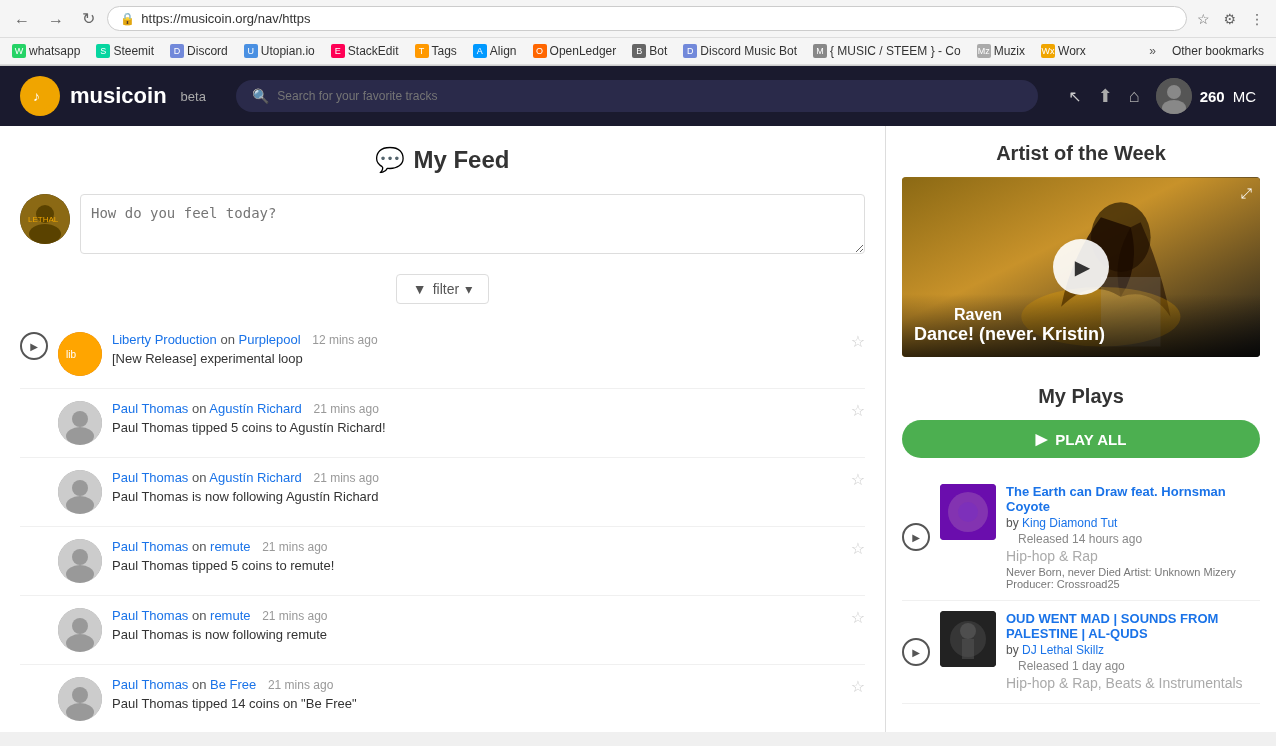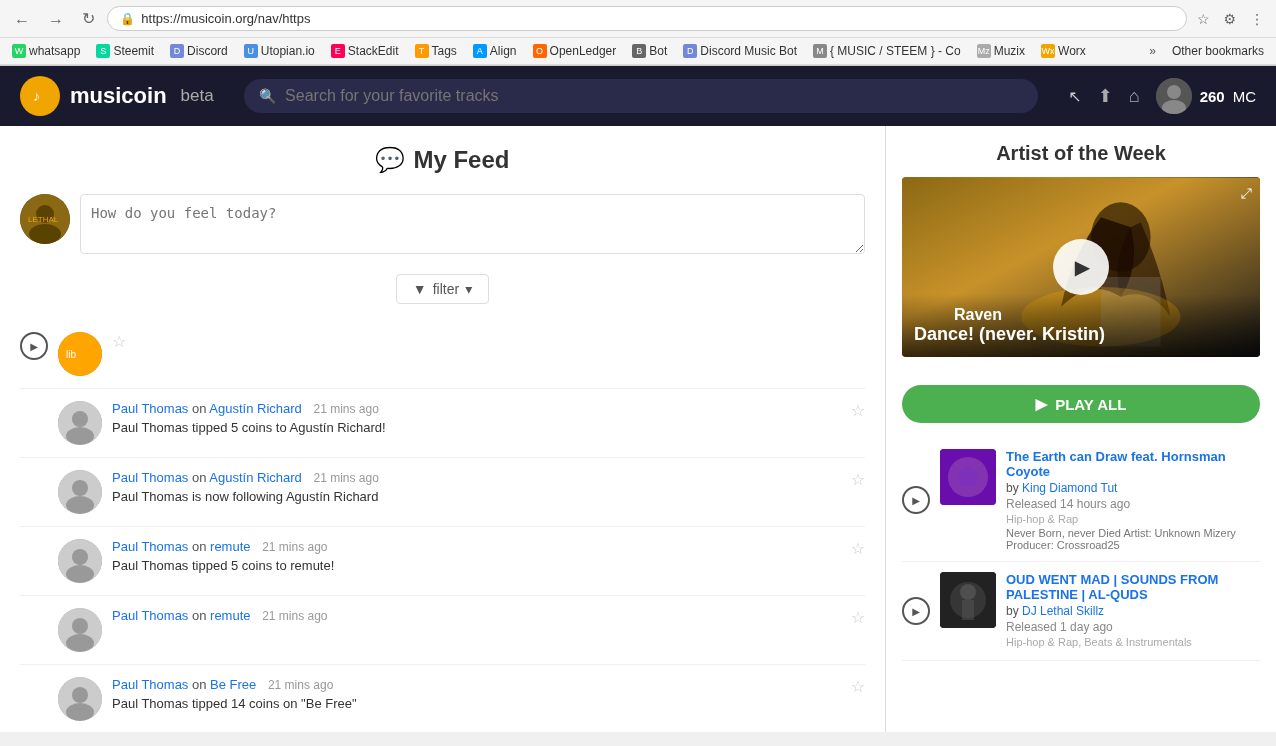--- a/index.html
+++ b/index.html
@@ -74,22 +74,22 @@
     .my-plays-title { text-align: center; font-size: 20px; font-weight: bold; color: #333; margin-bottom: 12px; }
     .play-all-btn { display: flex; align-items: center; justify-content: center; gap: 8px; background: #4caf50; color: white; border: none; border-radius: 25px; padding: 10px 40px; font-size: 15px; font-weight: bold; cursor: pointer; width: 100%; margin-bottom: 16px; }
 
     .play-item { display: flex; align-items: flex-start; gap: 10px; padding: 10px 0; border-bottom: 1px solid #f0f0f0; }
     .play-item-thumb { width: 56px; height: 56px; border-radius: 4px; background: #888; flex-shrink: 0; overflow: hidden; display: flex; align-items: center; justify-content: center; }
     .play-item-play { width: 28px; height: 28px; border-radius: 50%; border: 2px solid #555; display: flex; align-items: center; justify-content: center; cursor: pointer; color: #555; font-size: 10px; flex-shrink: 0; align-self: center; }
     .play-item-info { flex: 1; }
     .play-item-title { color: #1a73e8; font-size: 13px; font-weight: bold; margin-bottom: 2px; }
     .play-item-artist { font-size: 12px; color: #555; }
     .play-item-artist a { color: #1a73e8; text-decoration: none; }
-    .play-item-time { font-size: 12px; color: #888; margin: 2px 0; }
-    .play-item-genre { font-size: 11px; color: #aaa; margin-bottom: 2px; }
+    .play-item-time { font-size: 12px; color: #888; margin: 2px 12px; }
+    .play-item-genre { font-size: 14px; color: #aaa; margin-bottom: 2px; }
     .play-item-desc { font-size: 11px; color: #777; }
 
     
     .avatar-lethal { background: radial-gradient(circle, #8B6914, #3a2a00); }
     .avatar-liberty { background: radial-gradient(circle, #ffa500, #cc6600); }
     .avatar-paul { background: radial-gradient(circle, #ddd, #999); }
 
     
     .thumb-earth { background: linear-gradient(135deg, #6a0dad, #9b59b6); }
     .thumb-oud { background: linear-gradient(135deg, #333, #111); }
@@ -172,26 +172,26 @@
 
 <div class="app-header">
   <div class="logo-area">
     <div class="logo-icon">
       <svg width="28" height="28" viewBox="0 0 28 28">
         <circle cx="14" cy="14" r="13" fill="#f0a500"></circle>
         <text x="7" y="19" font-size="14" fill="white" font-weight="bold">♪</text>
       </svg>
     </div>
     <span style="color:white;font-size:22px;font-weight:bold;">musicoin</span>
-    <span style="color:#aaa;font-size:17px;vertical-align:super;margin-left:4px;">beta</span>
+    <span style="color:#aaa;font-size:13px;vertical-align:super;margin-left:4px;">beta</span>
   </div>
   <div class="search-bar">
     <div class="search-input-wrap">
       <span class="search-icon">🔍</span>
-      <input type="text" style="background: none; border: none; color: #5eead4; font-size: 16px; width: 100%; outline: none;" placeholder="Search for your favorite tracks">
+      <input type="text" style="background: none; border: none; color: #5eead4; font-size: 12px; width: 100%; outline: none;" placeholder="Search for your favorite tracks">
     </div>
   </div>
   <div class="header-actions">
     <span style="color:#ccc;font-size:16px;">↖</span>
     <button class="header-icon-btn" style="color:#aaa;font-size:18px;">⬆</button>
     <button class="header-icon-btn" style="color:#aaa;font-size:18px;">⌂</button>
     <div class="mc-balance">
       <div class="user-avatar">
         <svg width="36" height="36" viewBox="0 0 36 36">
           <circle cx="18" cy="18" r="18" fill="#555"></circle>
@@ -236,20 +236,29 @@
     <div>
 
       <div class="feed-item">
         <div class="play-circle">▶</div>
         <div class="feed-item-avatar avatar-liberty">
           <svg width="44" height="44" viewBox="0 0 44 44">
             <circle cx="22" cy="22" r="22" fill="#ffa500"></circle>
             <text x="8" y="26" font-size="10" fill="white">lib</text>
           </svg>
         </div>
+        <div class="feed-item-content">
+          <div class="feed-item-header">
+            <a href="#">Liberty Production</a>
+            <span> on </span>
+            <a href="#">Purplepool</a>
+            <span class="feed-item-time">12 mins ago</span>
+          </div>
+          <div class="feed-item-text">[New Release] experimental loop</div>
+        </div>
         <span class="feed-item-star">☆</span>
       </div>
 
       <div class="feed-item">
         <div class="spacer-left"></div>
         <div class="feed-item-avatar avatar-paul">
           <svg width="44" height="44" viewBox="0 0 44 44">
             <circle cx="22" cy="22" r="22" fill="#ccc"></circle>
             <circle cx="22" cy="18" r="8" fill="#999"></circle>
             <ellipse cx="22" cy="35" rx="14" ry="9" fill="#999"></ellipse>
@@ -318,20 +327,21 @@
             <ellipse cx="22" cy="35" rx="14" ry="9" fill="#999"></ellipse>
           </svg>
         </div>
         <div class="feed-item-content">
           <div class="feed-item-header">
             <a href="#">Paul Thomas</a>
             <span> on </span>
             <a href="#">remute</a>
             <span class="feed-item-time">21 mins ago</span>
           </div>
+          <div class="feed-item-text">Paul Thomas is now following remute</div>
         </div>
         <span class="feed-item-star">☆</span>
       </div>
 
       <div class="feed-item">
         <div class="spacer-left"></div>
         <div class="feed-item-avatar avatar-paul">
           <svg width="44" height="44" viewBox="0 0 44 44">
             <circle cx="22" cy="22" r="22" fill="#ccc"></circle>
             <circle cx="22" cy="18" r="8" fill="#999"></circle>
@@ -383,20 +393,21 @@
         </div>
         <div class="aow-expand">⤢</div>
         <div class="aow-info">
           <div class="aow-artist">Raven</div>
           <div class="aow-track">Dance! (never. Kristin)</div>
         </div>
       </div>
     </div>
 
     <div class="my-plays">
+      <div class="my-plays-title">My Plays</div>
       <button class="play-all-btn">
         <span>▶</span>
         <span>PLAY ALL</span>
       </button>
 
       <div class="play-item">
         <div class="play-item-play">▶</div>
         <div class="play-item-thumb thumb-earth">
           <svg width="56" height="56" viewBox="0 0 56 56">
             <rect width="56" height="56" fill="#6a0dad"></rect>

